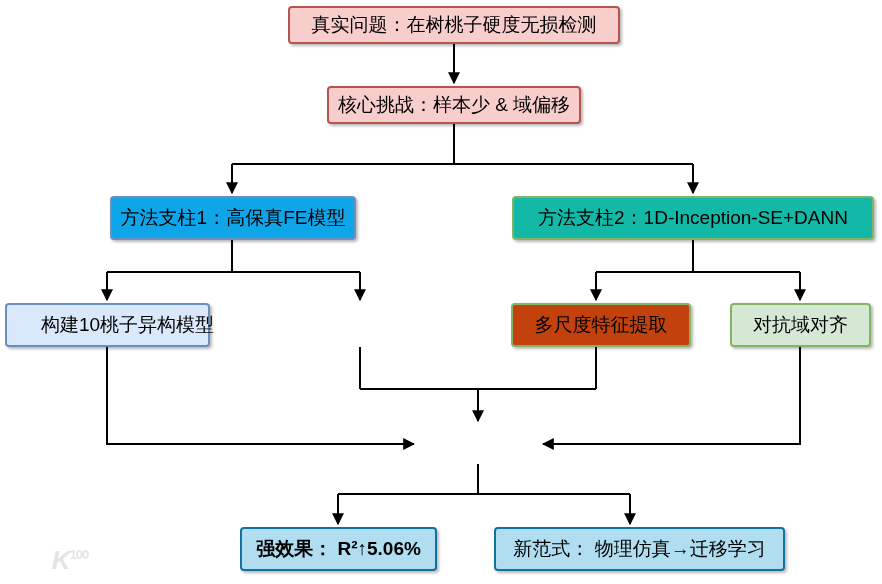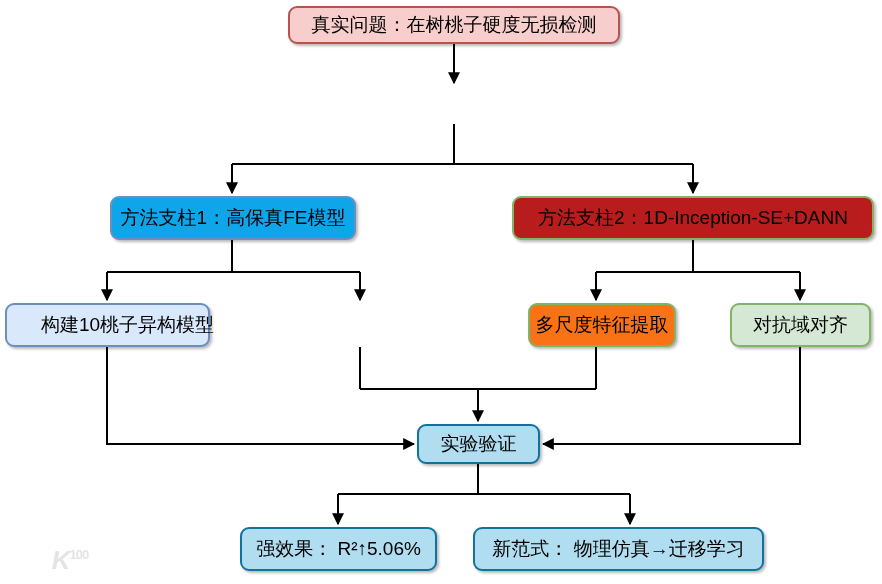--- a/index.html
+++ b/index.html
@@ -19,21 +19,21 @@
     position: absolute;
     left: 0;
     top: 0;
     width: 882px;
     height: 584px;
   }
   .node {
     position: absolute;
     box-sizing: border-box;
     border: 2px solid #701a75;
-    border-radius: 9px;
+    border-radius: 4px;
     display: flex;
     align-items: center;
     justify-content: center;
     font-size: 19px;
     color: #000000;
     white-space: nowrap;
     box-shadow: 2px 2px 3px rgba(0,0,0,0.28);
     line-height: 1.1;
   }
   path.edge {
@@ -100,36 +100,36 @@
     <path class="edge" d="M800 347 L800 444 L543 444" marker-end="url(#arrowhead)"></path>
 
     <path class="edge" d="M478 464 L478 494"></path>
     <path class="edge" d="M338 494 L630 494"></path>
     <path class="edge" d="M338 494 L338 524" marker-end="url(#arrowhead)"></path>
     <path class="edge" d="M630 494 L630 524" marker-end="url(#arrowhead)"></path>
   </svg>
 
   <div class="node" style="left: 288px; top: 6px; width: 332px; height: 38px; background: rgb(248, 206, 204); border-color: rgb(184, 84, 80); color: rgb(0, 0, 0);">真实问题：在树桃子硬度无损检测</div>
 
+  <div class="node" style="left: 327px; top: 86px; width: 254px; height: 38px; background: rgb(248, 206, 204); border-color: rgb(184, 84, 80); color: rgb(0, 0, 0);">核心挑战：样本少 &amp; 域偏移</div>
 
   <div class="node" style="left: 110px; top: 196px; width: 246px; height: 44px; background: #0ea5e9; border-color: rgb(108, 142, 191); color: rgb(0, 0, 0);">方法支柱1：高保真FE模型</div>
 
-  <div class="node" style="left: 512px; top: 196px; width: 362px; height: 44px; background: #b91c1c; border-color: rgb(130, 179, 102); color: rgb(0, 0, 0);">方法支柱2：1D-Inception-SE+DANN</div>
+  <div class="node" style="left: 512px; top: 196px; width: 362px; height: 44px; background: #14b8a6; border-color: rgb(130, 179, 102); color: rgb(0, 0, 0);">方法支柱2：1D-Inception-SE+DANN</div>
 
   <div class="node" style="left: 5px; top: 303px; width: 205px; height: 44px; background: rgb(218, 232, 252); border-color: rgb(108, 142, 191); color: rgb(0, 0, 0); padding-left: 40px;">构建10桃子异构模型</div>
 
 
-  <div class="node" style="left: 511px; top: 303px; width: 148px; height: 44px; background: #f97316; border-color: rgb(130, 179, 102); color: rgb(0, 0, 0); margin-left: 17px;">多尺度特征提取</div>
+  <div class="node" style="left: 511px; top: 303px; width: 180px; height: 44px; background: #c2410c; border-color: rgb(130, 179, 102); color: rgb(0, 0, 0);">多尺度特征提取</div>
 
   <div class="node" style="left: 730px; top: 303px; width: 141px; height: 44px; background: rgb(213, 232, 212); border-color: rgb(130, 179, 102); color: rgb(0, 0, 0);">对抗域对齐</div>
 
-  <div class="node" style="left: 417px; top: 424px; width: 123px; height: 40px; background: rgb(177, 221, 240); border-color: rgb(16, 115, 158); color: rgb(0, 0, 0);">实验验证</div>
 
-  <div class="node" style="left: 240px; top: 527px; width: 197px; height: 44px; background: rgb(177, 221, 240); border-color: rgb(16, 115, 158); color: rgb(0, 0, 0);">强效果： R²↑5.06%</div>
+  <div class="node" style="left: 240px; top: 527px; width: 197px; height: 44px; background: rgb(177, 221, 240); border-color: rgb(16, 115, 158); color: rgb(0, 0, 0); font-weight: bold;">强效果： R²↑5.06%</div>
 
-  <div class="node" style="left: 473px; top: 527px; width: 291px; height: 44px; background: rgb(177, 221, 240); border-color: rgb(16, 115, 158); color: rgb(0, 0, 0);">新范式： 物理仿真→迁移学习</div>
+  <div class="node" style="left: 494px; top: 527px; width: 291px; height: 44px; background: rgb(177, 221, 240); border-color: rgb(16, 115, 158); color: rgb(0, 0, 0);">新范式： 物理仿真→迁移学习</div>
 
   <div id="watermark" style="color: rgb(228, 228, 228); flex-direction: column;">
     <span class="wm-logo"><span>K</span><sup>100</sup></span>
     <span class="wm-text">对抗域对齐</span>
   </div>
 
 </div>
 
 </body></html>

